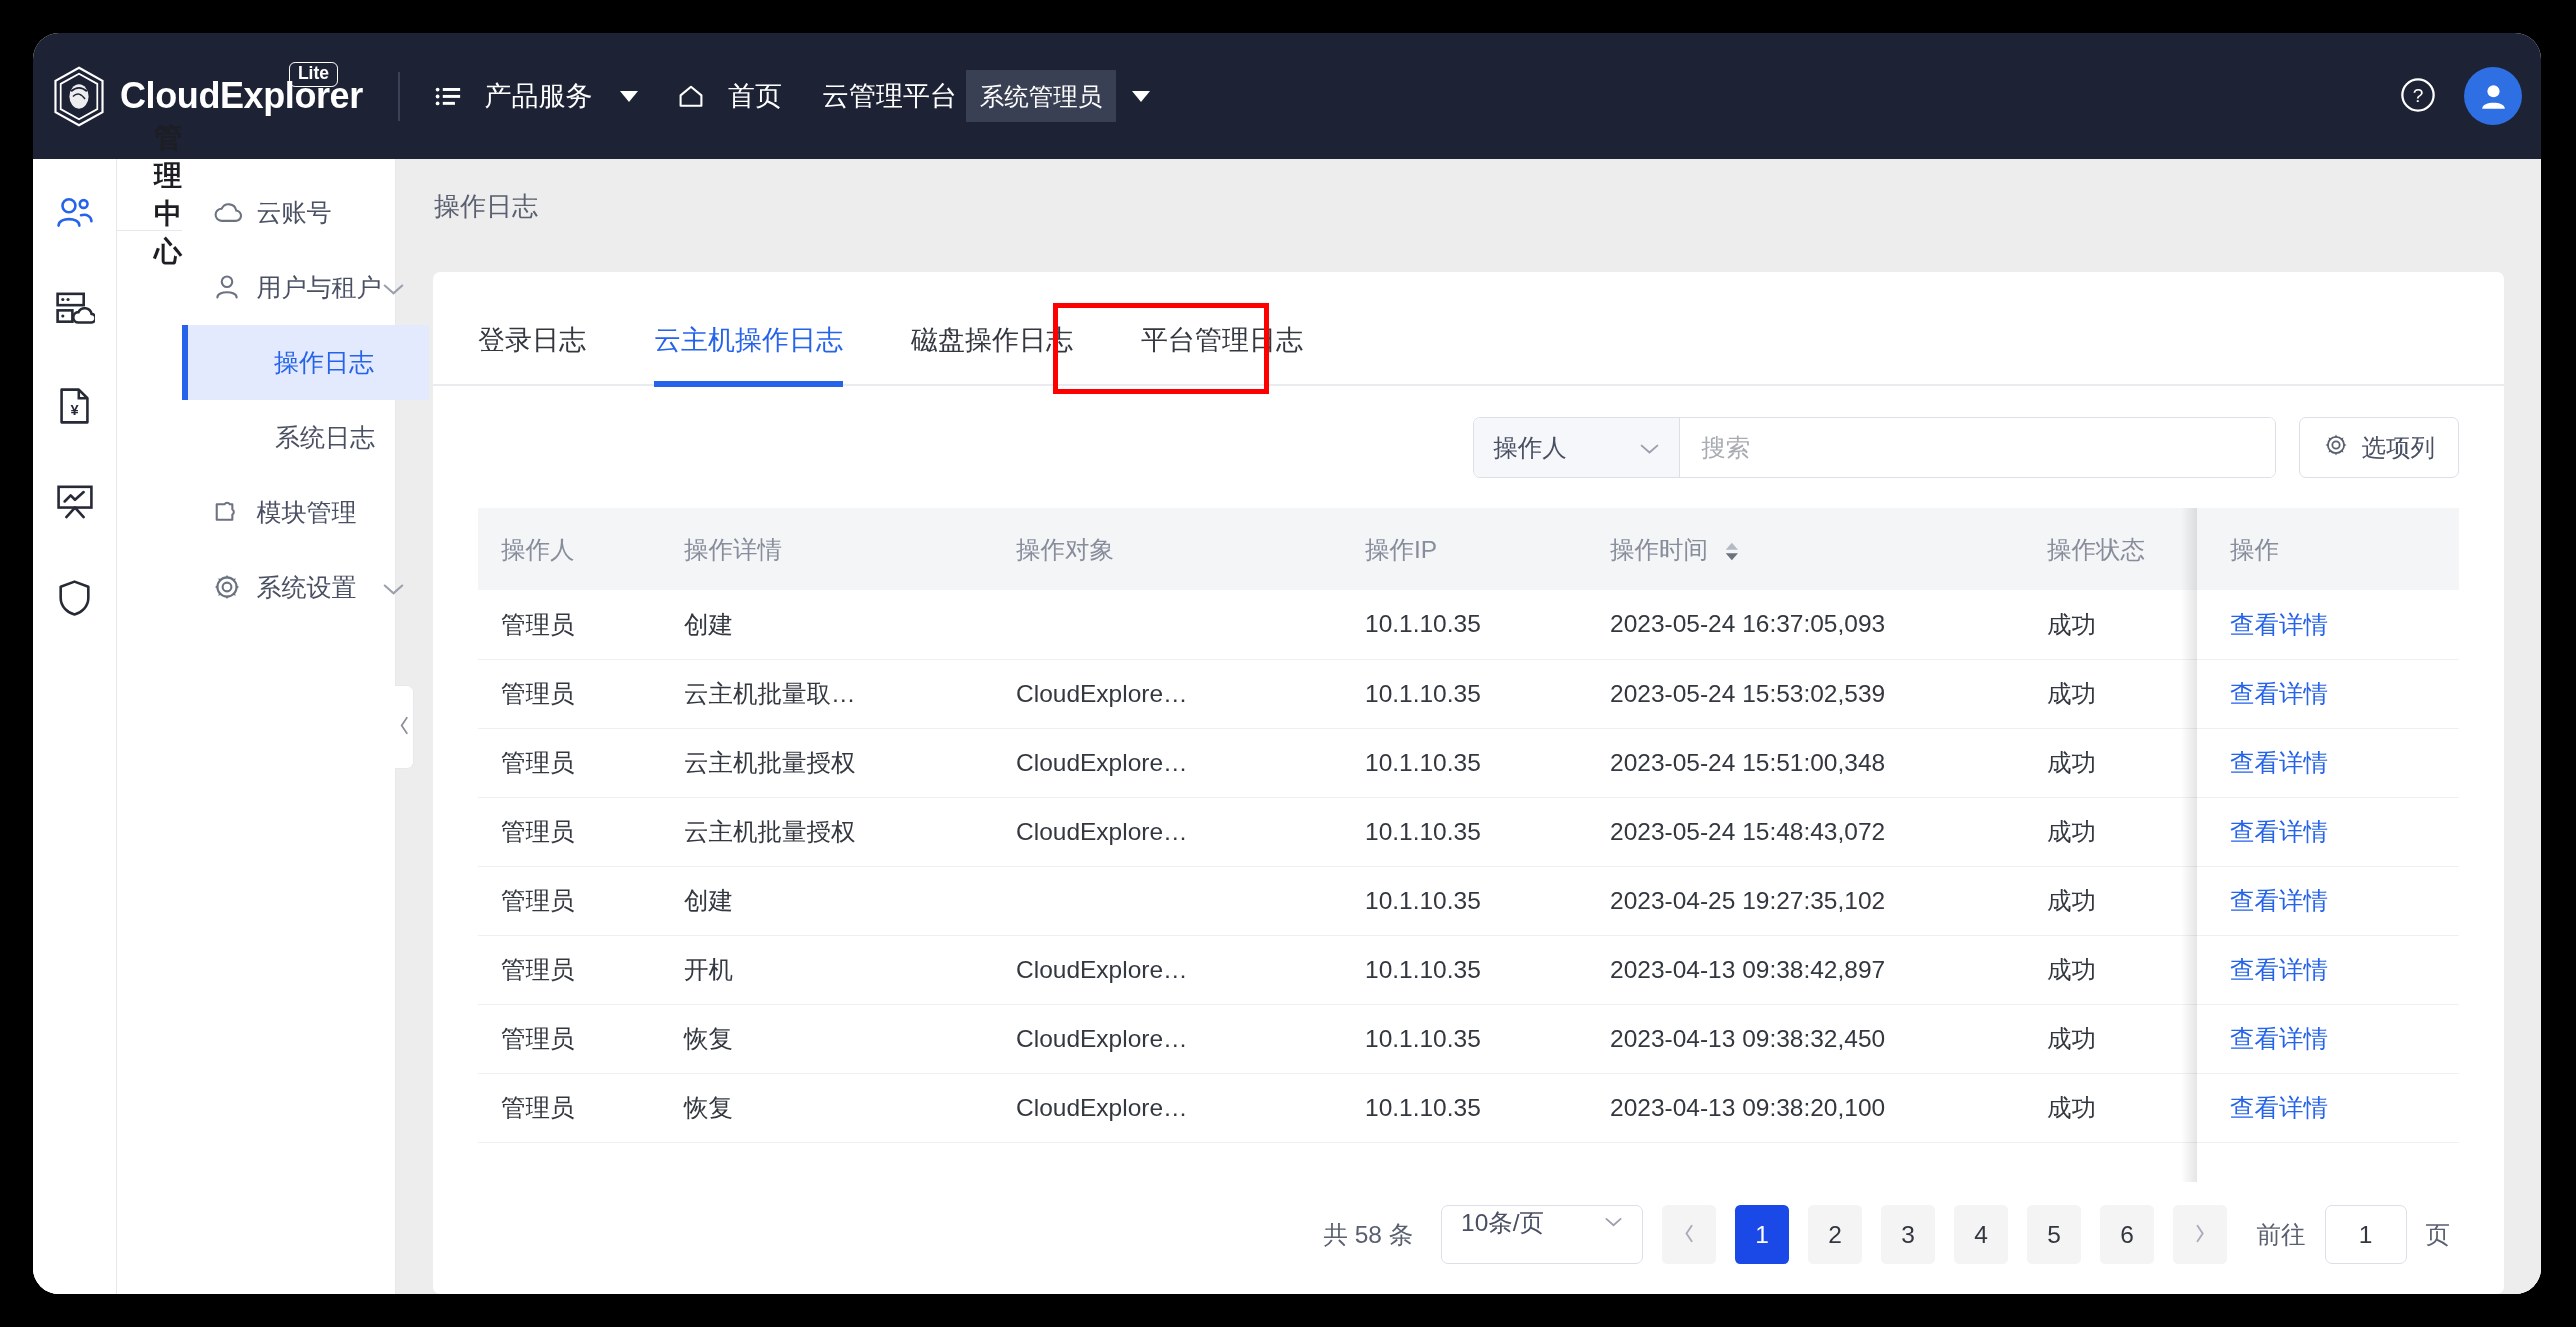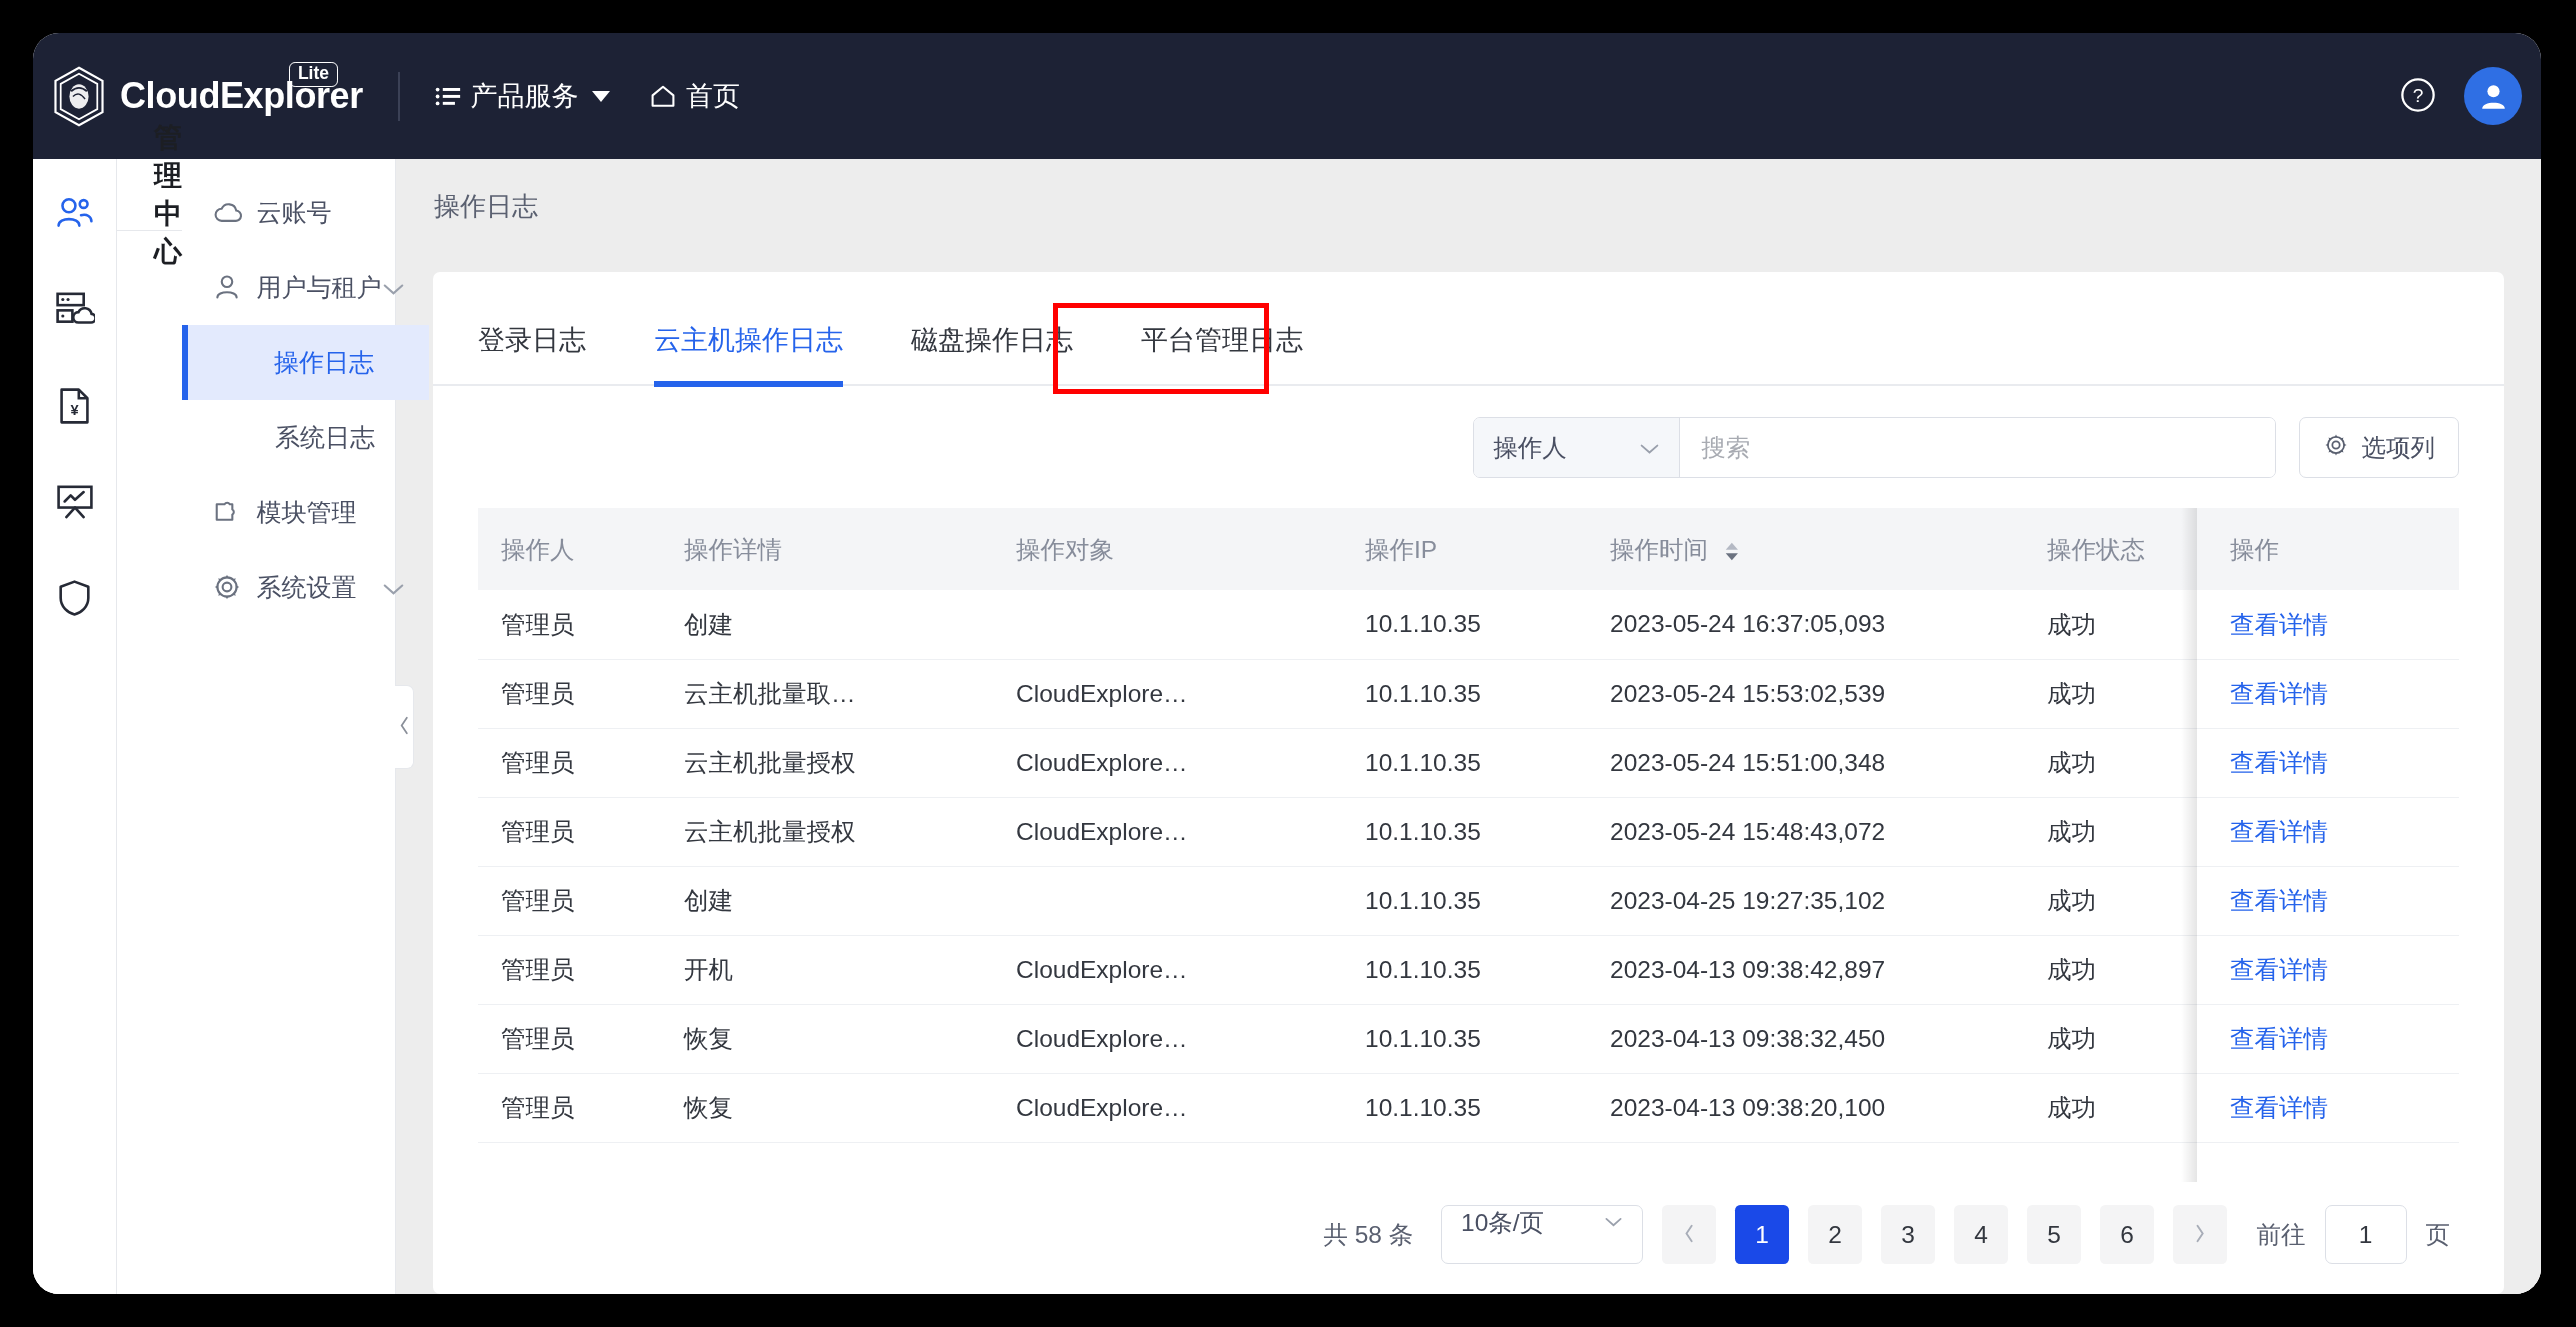--- a/index.html
+++ b/index.html
@@ -50,21 +50,21 @@
     padding: 0.9px 7.9px 2.6px 7.9px;
     line-height: 1.1;
   }
   .topbar-divider {
     width: 1.7px; height: 49px;
     background: #3b4156;
     margin: 0 35px;
     flex: 0 0 1.7px;
   }
   .nav-item {
-    display: flex; align-items: center; gap: 10px;
+    display: flex; align-items: center; gap: 24px;
     color: #ffffff;
     font-size: 27px;
     white-space: nowrap;
     margin-right: 40px;
     cursor: pointer;
   }
   .nav-icon { display: inline-flex; align-items: center; }
   .caret-down {
     width: 0; height: 0;
     border-left: 9.6px solid transparent;
@@ -387,20 +387,25 @@
 
     <div class="nav-item">
       <span class="nav-icon">
         <svg width="26" height="24.5" viewBox="0 0 30 28" fill="none">
           <path d="M3 13 L15 3 L27 13 V25 H3 Z" stroke="#ffffff" stroke-width="2.4" stroke-linejoin="round"></path>
         </svg>
       </span>
       <span>首页</span>
     </div>
 
+    <div class="platform-group">
+      <span class="platform-label">云管理平台</span>
+      <span class="role-chip">系统管理员</span>
+      <span class="caret-down" style="margin-left:15.7px"></span>
+    </div>
 
     <div class="topbar-right">
       <span class="help-icon">
         <svg width="40" height="40" viewBox="0 0 46 46" fill="none">
           <circle cx="23" cy="23" r="18" stroke="#ffffff" stroke-width="2.6"></circle>
           <text x="23" y="31" font-size="22" fill="#ffffff" text-anchor="middle" font-family="Liberation Sans, sans-serif">?</text>
         </svg>
       </span>
       <span class="avatar">
         <svg width="33" height="33" viewBox="0 0 38 38" fill="none">

